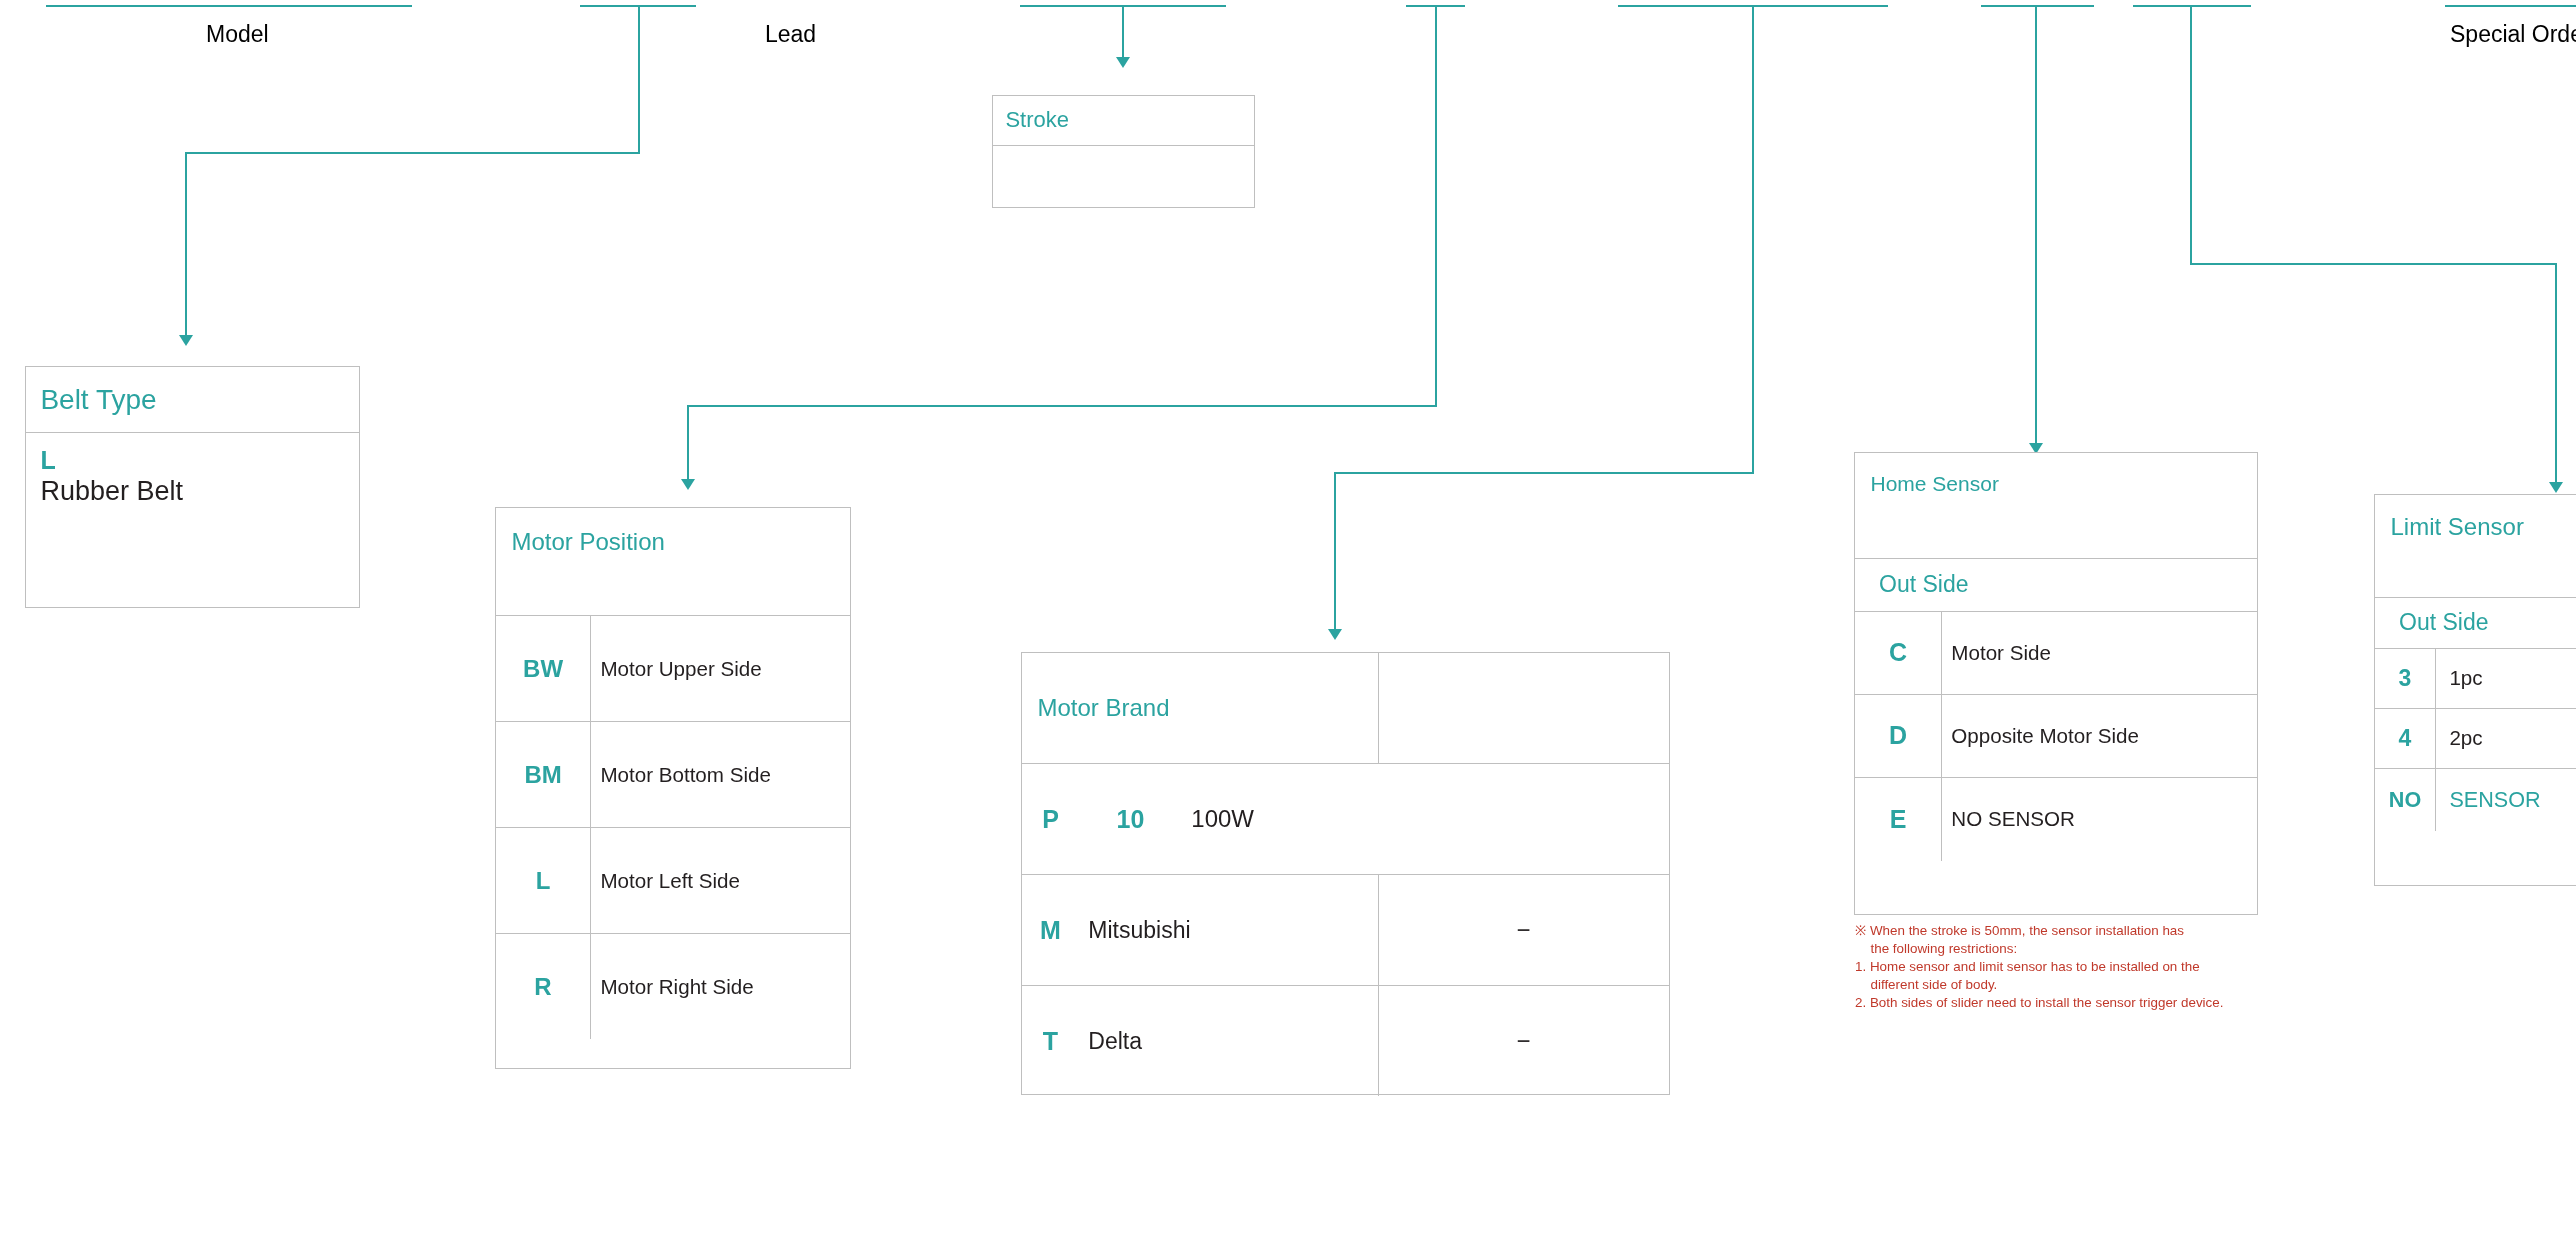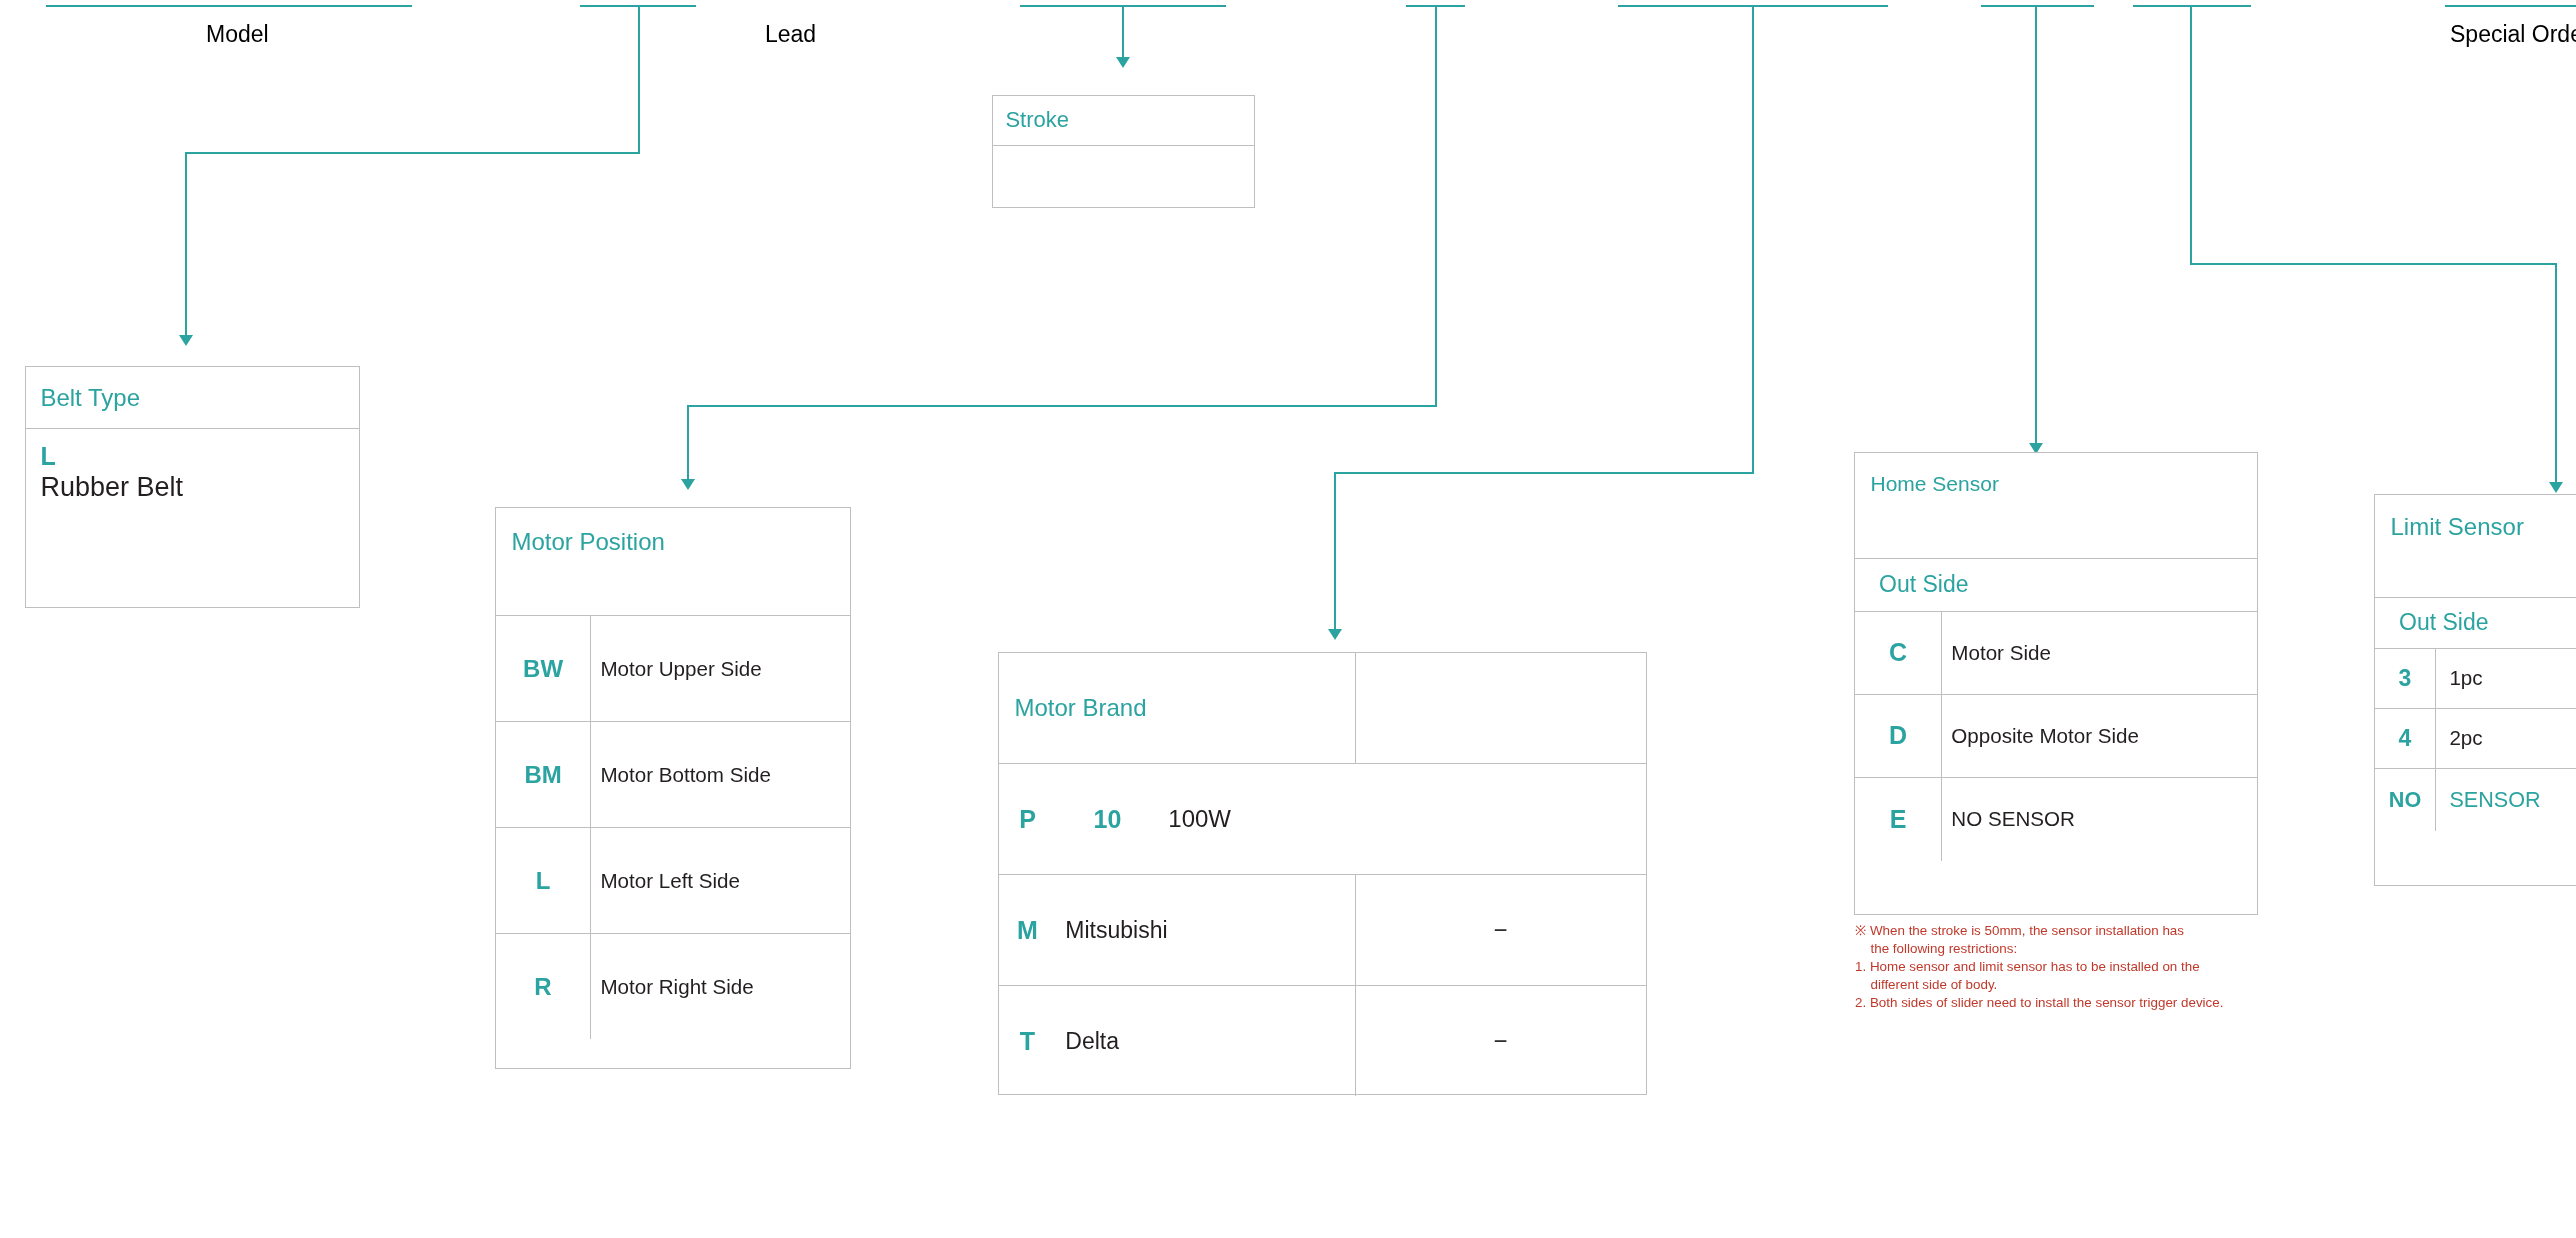--- a/index.html
+++ b/index.html
@@ -133,21 +133,21 @@
   <div class="ln v" style="left:2190px; top:5.2px; height:260px;"></div>
   <div class="ln h" style="left:2190px; top:263px; width:367px;"></div>
   <div class="ln v" style="left:2555px; top:263px; height:222px;"></div>
   <div class="arrow" style="left:2549px; top:482px;"></div>
 
   <div class="box" style="left:992px; top:95px; width:263px; height:113px;">
     <div class="hd" style="padding:11.3px 12.4px; font-size:22px;">Stroke</div>
   </div>
 
   <div class="box" style="left:25px; top:366px; width:335px; height:242px;">
-    <div class="hd" style="padding:16.5px 14.4px; font-size:24px;">Belt Type</div>
+    <div class="hd" style="padding:16.5px 14.4px; font-size:28px;">Belt Type</div>
     <div style="color:#2ba3a0; font-weight:bold; font-size:25px; padding:13.4px 0 0 14.4px;">L</div>
     <div style="color:#231f20; font-size:27px; padding:1px 0 0 14.4px;">Rubber Belt</div>
   </div>
 
   <div class="box" style="left:495px; top:507px; width:356px; height:562px;">
     <div class="hd" style="padding:19.6px 15.5px; font-size:24px; height:108px;">Motor Position</div>
     <div class="row" style="height:106px;">
       <div class="cell code" style="width:113px; font-size:24px;">BW</div>
       <div class="cell desc" style="width:316px; font-size:20.6px;">Motor Upper Side</div>
     </div>
@@ -158,21 +158,21 @@
     <div class="row" style="height:106px;">
       <div class="cell code" style="width:113px; font-size:24px;">L</div>
       <div class="cell desc" style="width:316px; font-size:20.6px;">Motor Left Side</div>
     </div>
     <div class="row" style="height:105px;">
       <div class="cell code" style="width:113px; font-size:24px;">R</div>
       <div class="cell desc" style="width:316px; font-size:20.6px;">Motor Right Side</div>
     </div>
   </div>
 
-  <div class="box" style="left:998px; top:652px; width:649px; height:443px;">
+  <div class="box" style="left:1021px; top:652px; width:649px; height:443px;">
     <div class="row" style="height:111px;">
       <div class="cell" style="width:357px; color:#2ba3a0; font-size:24px; border-right:1.5px solid #bfbfbf; padding-left:15.5px;">Motor Brand</div>
     </div>
     <div class="row" style="height:111px;">
       <div class="cell code" style="width:57px; font-size:25px; border-right:none;">P</div>
       <div class="cell code" style="width:103px; font-size:25px; border-right:none;">10</div>
       <div class="cell desc" style="width:186px; font-size:24px;">100W</div>
     </div>
     <div class="row" style="height:111px;">
       <div class="cell code" style="width:57px; font-size:25px; border-right:none;">M</div>

